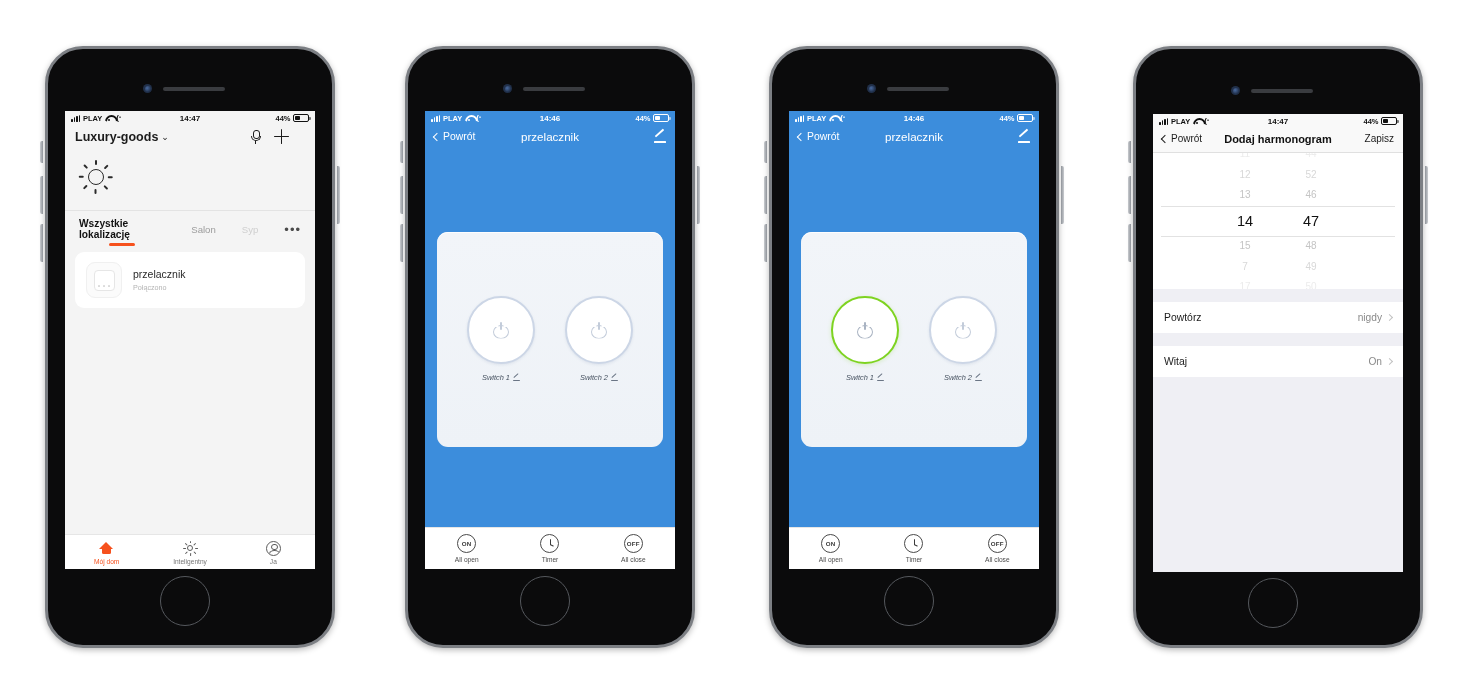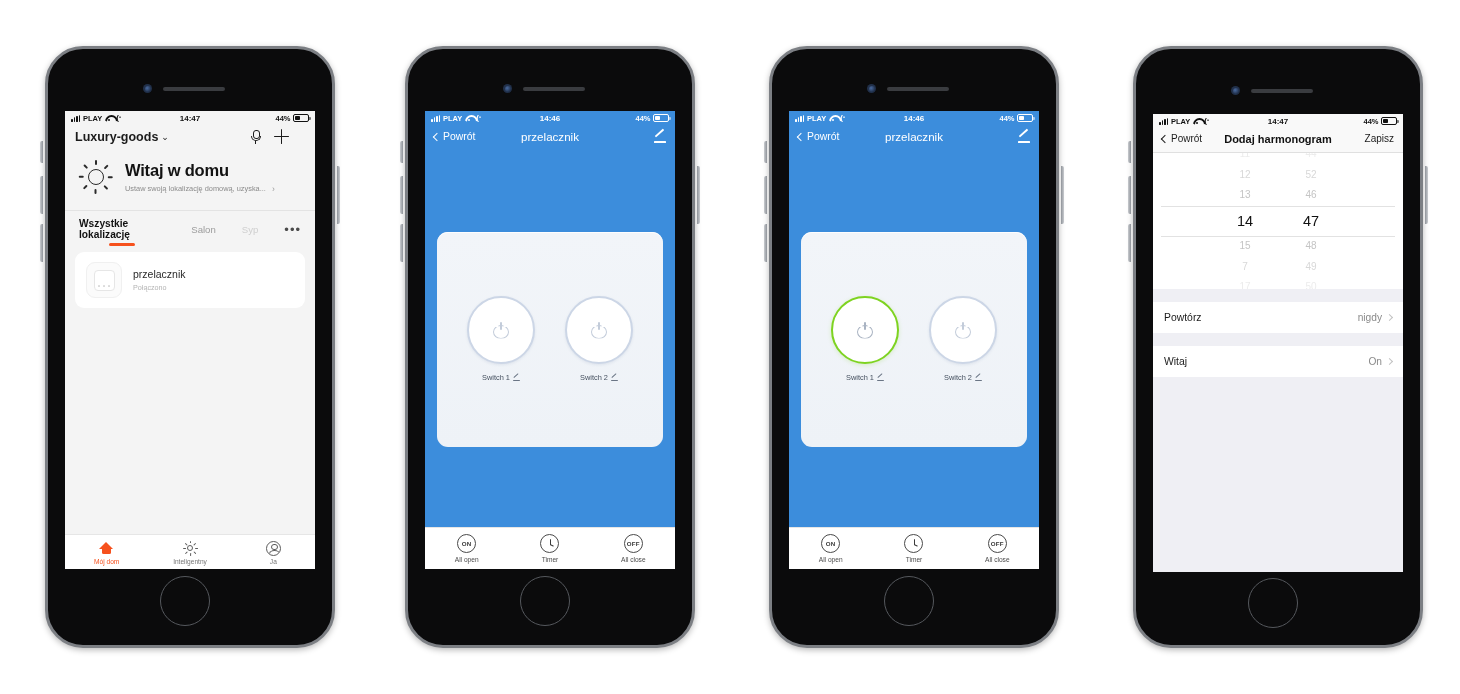--- a/index.html
+++ b/index.html
@@ -272,20 +272,21 @@
   }
   .pencil::after {
     content:''; position:absolute; left:0.5px; bottom:0.5px; width:12px; height:1.4px;
     background:#fff; border-radius:.5px;
   }
   .panel-wrap { flex:1; display:flex; align-items:center; justify-content:center; padding: 0 12px; }
   .panel {
     width:100%; height: 215px; background: linear-gradient(180deg,#f2f5f9,#eef2f7);
     border-radius:11px; display:flex; align-items:center; justify-content:space-evenly;
     box-shadow: inset 0 1px 0 rgba(255,255,255,.9);
+    font-style: italic;
   }
   .sw { text-align:center; }
   .sw-ring {
     width: 68px; height: 68px; border-radius:50%;
     border: 2.2px solid #ccd6e6; background:#fff;
     display:flex; align-items:center; justify-content:center;
     box-shadow: 0 1px 3px rgba(60,90,140,.10);
     margin: 0 auto;
   }
   .sw.on .sw-ring { border-color:#7ed321; box-shadow: 0 1px 4px rgba(126,211,33,.22); }
@@ -434,27 +435,20 @@
           <span class="sun-core"></span>
           <span class="ray" style="transform:rotate(0deg)"></span>
           <span class="ray" style="transform:rotate(45deg)"></span>
           <span class="ray" style="transform:rotate(90deg)"></span>
           <span class="ray" style="transform:rotate(135deg)"></span>
           <span class="ray" style="transform:rotate(180deg)"></span>
           <span class="ray" style="transform:rotate(225deg)"></span>
           <span class="ray" style="transform:rotate(270deg)"></span>
           <span class="ray" style="transform:rotate(315deg)"></span>
         </span>
-        <div class="welcome-txt">
-          <div class="welcome-title">Witaj w domu</div>
-          <div class="welcome-sub">
-            <span>Ustaw swoją lokalizację domową, uzyska...</span>
-            <span class="chev">›</span>
-          </div>
-        </div>
       </div>
 
       <div class="tabrow">
         <span class="tab active">Wszystkie lokalizację</span>
         <span class="tab">Salon</span>
         <span class="tab faded">Syp</span>
         <span class="tab-more">•••</span>
       </div>
 
       <div class="devlist">

